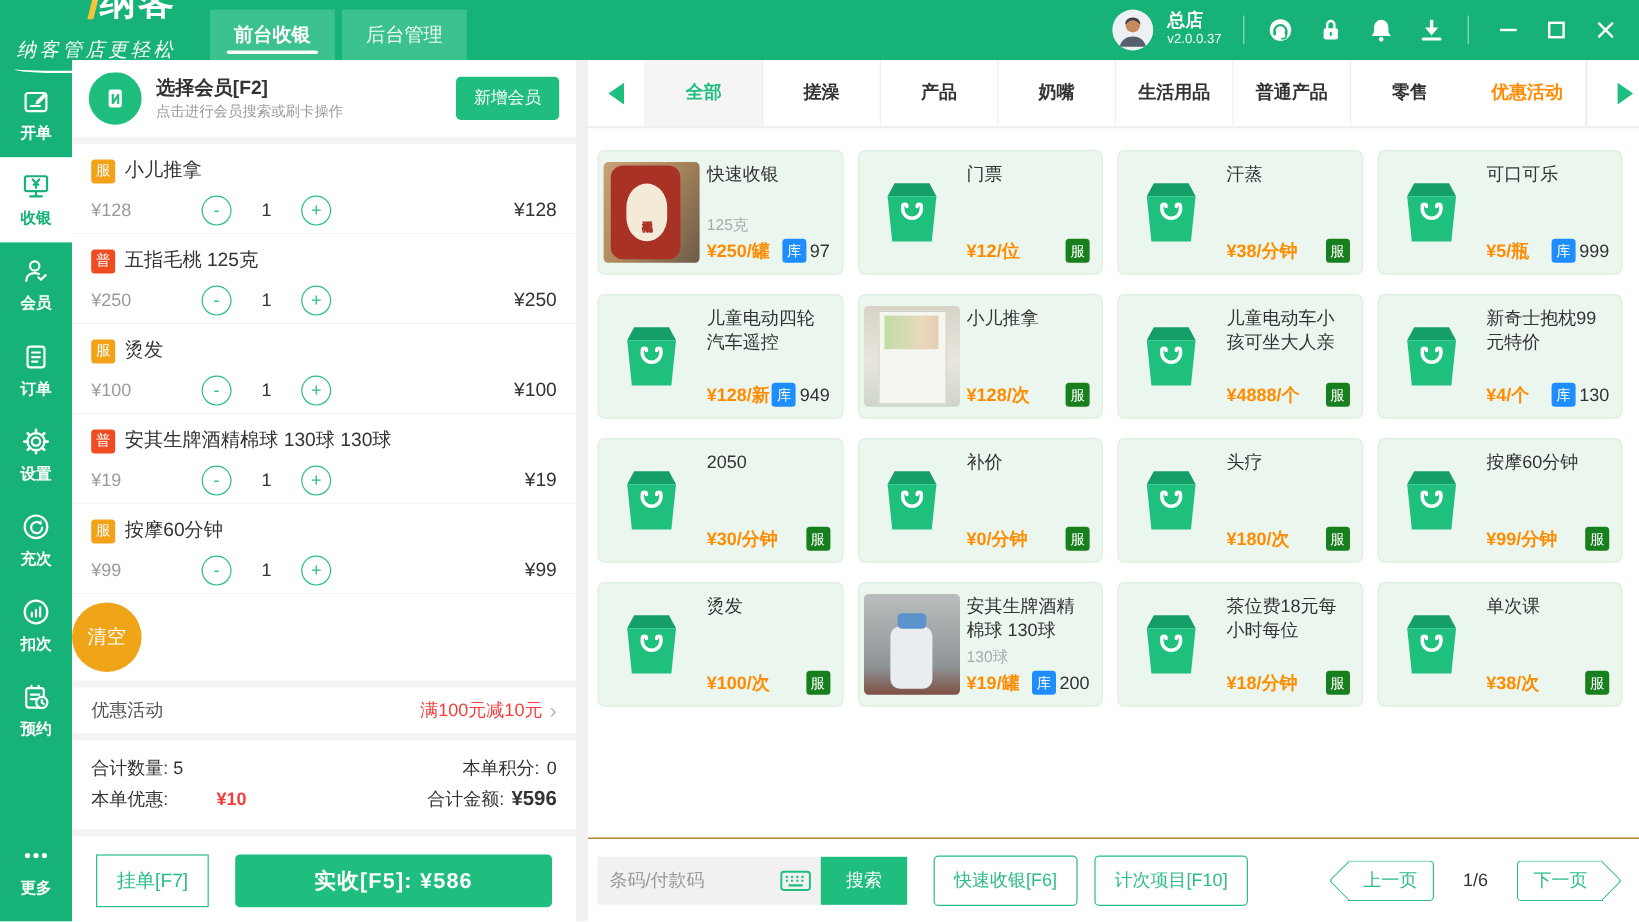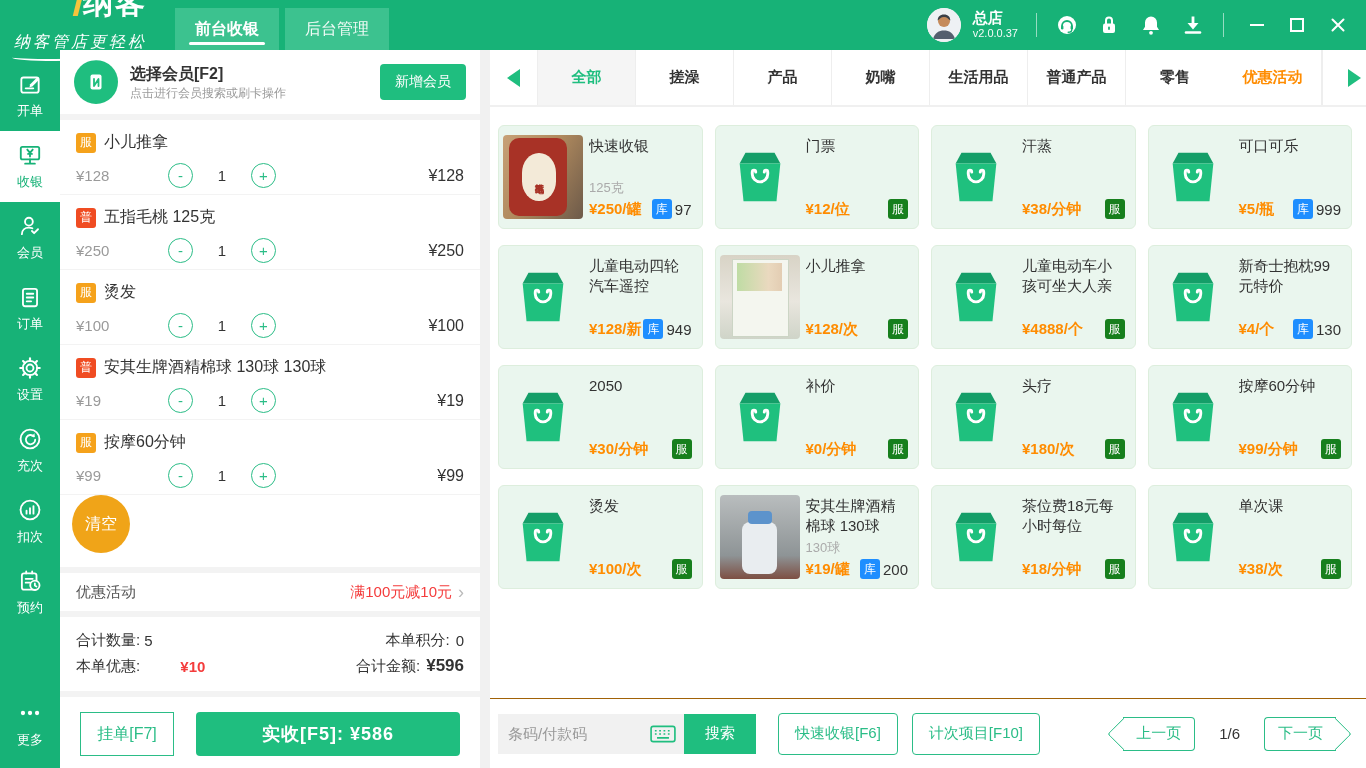--- a/index.html
+++ b/index.html
@@ -32,21 +32,21 @@
   .hdivider{width:1px;height:24px;background:rgba(255,255,255,.55);}
   .hicon{width:24px;height:24px;cursor:pointer;}
   .win-ctrl{display:flex;align-items:center;gap:26px;margin-left:8px;}
   .wc-min{width:14px;height:2px;background:#fff;cursor:pointer;}
   .wc-max{width:14px;height:14px;border:2px solid #fff;cursor:pointer;}
 
   
   .app{flex:1;display:flex;min-height:0;}
 
   
-  .sidebar{width:60px;background:var(--green);display:flex;flex-direction:column;padding-top:10px;flex:none;}
+  .sidebar{width:60px;background:var(--green);display:flex;flex-direction:column;padding-top:10px;flex:none;font-weight:bold;}
   .side-item{height:71px;display:flex;flex-direction:column;align-items:center;justify-content:center;gap:5px;color:#fff;font-size:13px;cursor:pointer;flex:none;}
   .side-item.active{background:#fff;color:var(--green);}
   .side-item .icn{color:inherit;}
   .side-item.more{margin-top:auto;margin-bottom:8px;}
 
   
   .cart{width:420px;background:#fff;display:flex;flex-direction:column;flex:none;min-height:0;}
   .sep{height:6px;background:#f3f3f3;flex:none;}
   .member{height:64px;display:flex;align-items:center;gap:12px;padding:0 14px;flex:none;}
   .member-icon{width:44px;height:44px;border-radius:50%;background:var(--accent-green);display:flex;align-items:center;justify-content:center;flex:none;}
@@ -59,21 +59,21 @@
   .ci-top{display:flex;align-items:center;gap:8px;padding-top:12px;}
   .badge{width:20px;height:20px;border-radius:3px;color:#fff;font-size:12px;display:flex;align-items:center;justify-content:center;flex:none;}
   .badge.service{background:var(--badge-service-cart);}
   .badge.product{background:var(--badge-product-cart);}
   .ci-name{font-size:16px;color:#333;}
   .ci-bottom{display:flex;align-items:center;margin-top:10px;}
   .ci-price{color:#9a9a9a;font-size:15px;width:92px;}
   .qty-btn{width:25px;height:25px;border-radius:50%;border:1px solid #2bbd87;color:#2bbd87;background:#fff;font-size:15px;line-height:1;display:flex;align-items:center;justify-content:center;cursor:pointer;font-family:inherit;}
   .ci-qty{width:58px;text-align:center;font-size:15px;color:#333;}
   .ci-total{margin-left:auto;font-size:16px;color:#333;}
-  .clear-zone{flex:1;display:flex;align-items:flex-start;padding:0 12px;min-height:72px;}
+  .clear-zone{flex:1;display:flex;align-items:center;padding:0 0;min-height:72px;}
   .btn-clear{width:58px;height:58px;border-radius:50%;background:var(--clear-orange);color:#fff;font-size:16px;border:none;cursor:pointer;font-family:inherit;}
   .promo-row{height:38px;display:flex;align-items:center;padding:0 16px;font-size:15px;color:#555;flex:none;cursor:pointer;}
   .promo-value{margin-left:auto;color:var(--red);}
   .promo-chevron{color:#bbb;font-size:18px;margin-left:6px;}
   .totals{padding:10px 16px 12px;flex:none;}
   .tot-row{display:flex;align-items:center;font-size:15px;height:26px;}
   .tot-right{margin-left:auto;display:flex;align-items:center;gap:6px;}
   .tot-val{color:#333;}
   .tot-val.red{color:var(--red);font-weight:bold;margin-left:36px;}
   .tot-val.big{font-weight:bold;font-size:17px;}

